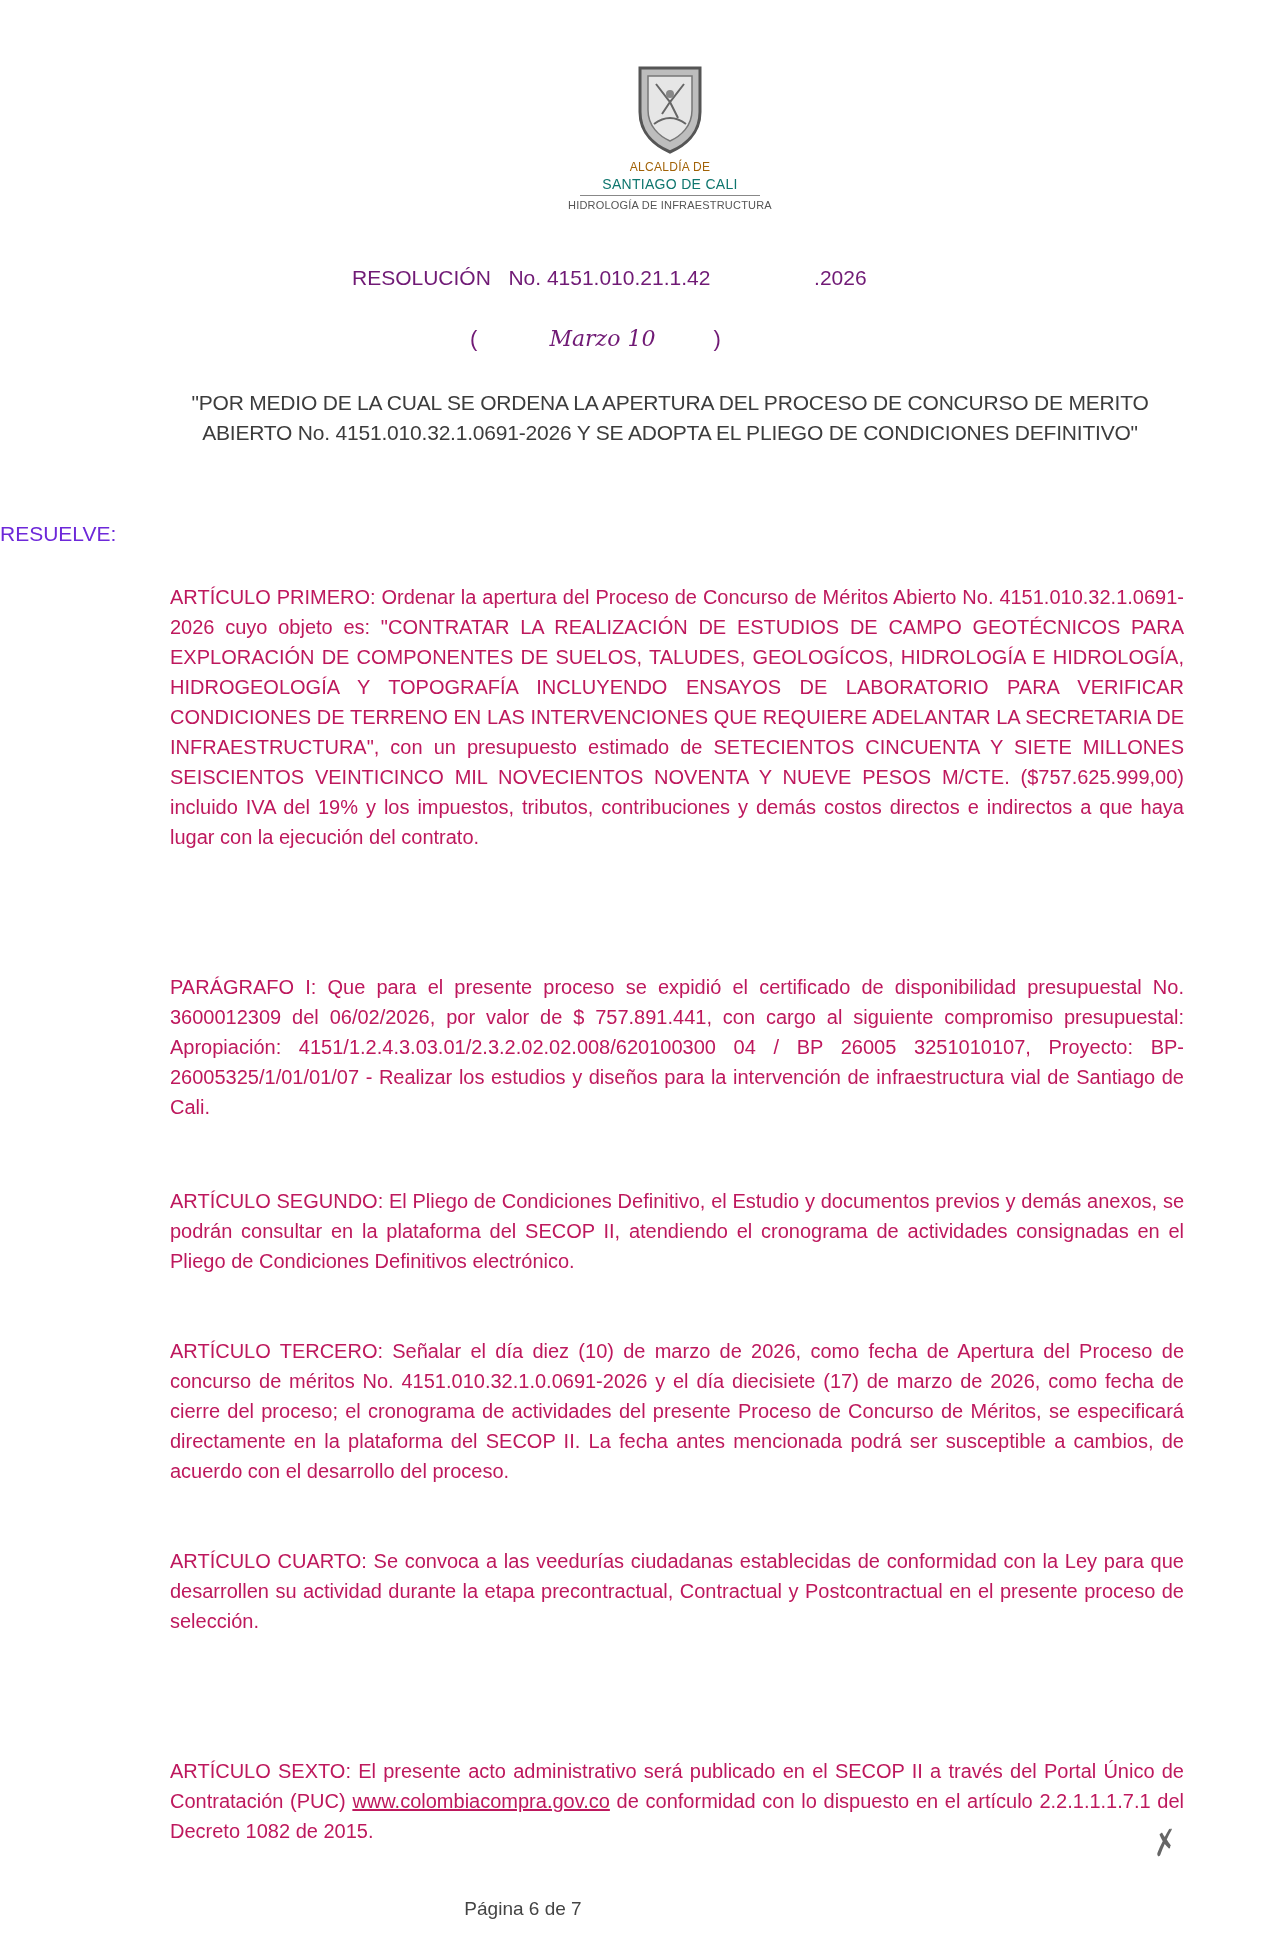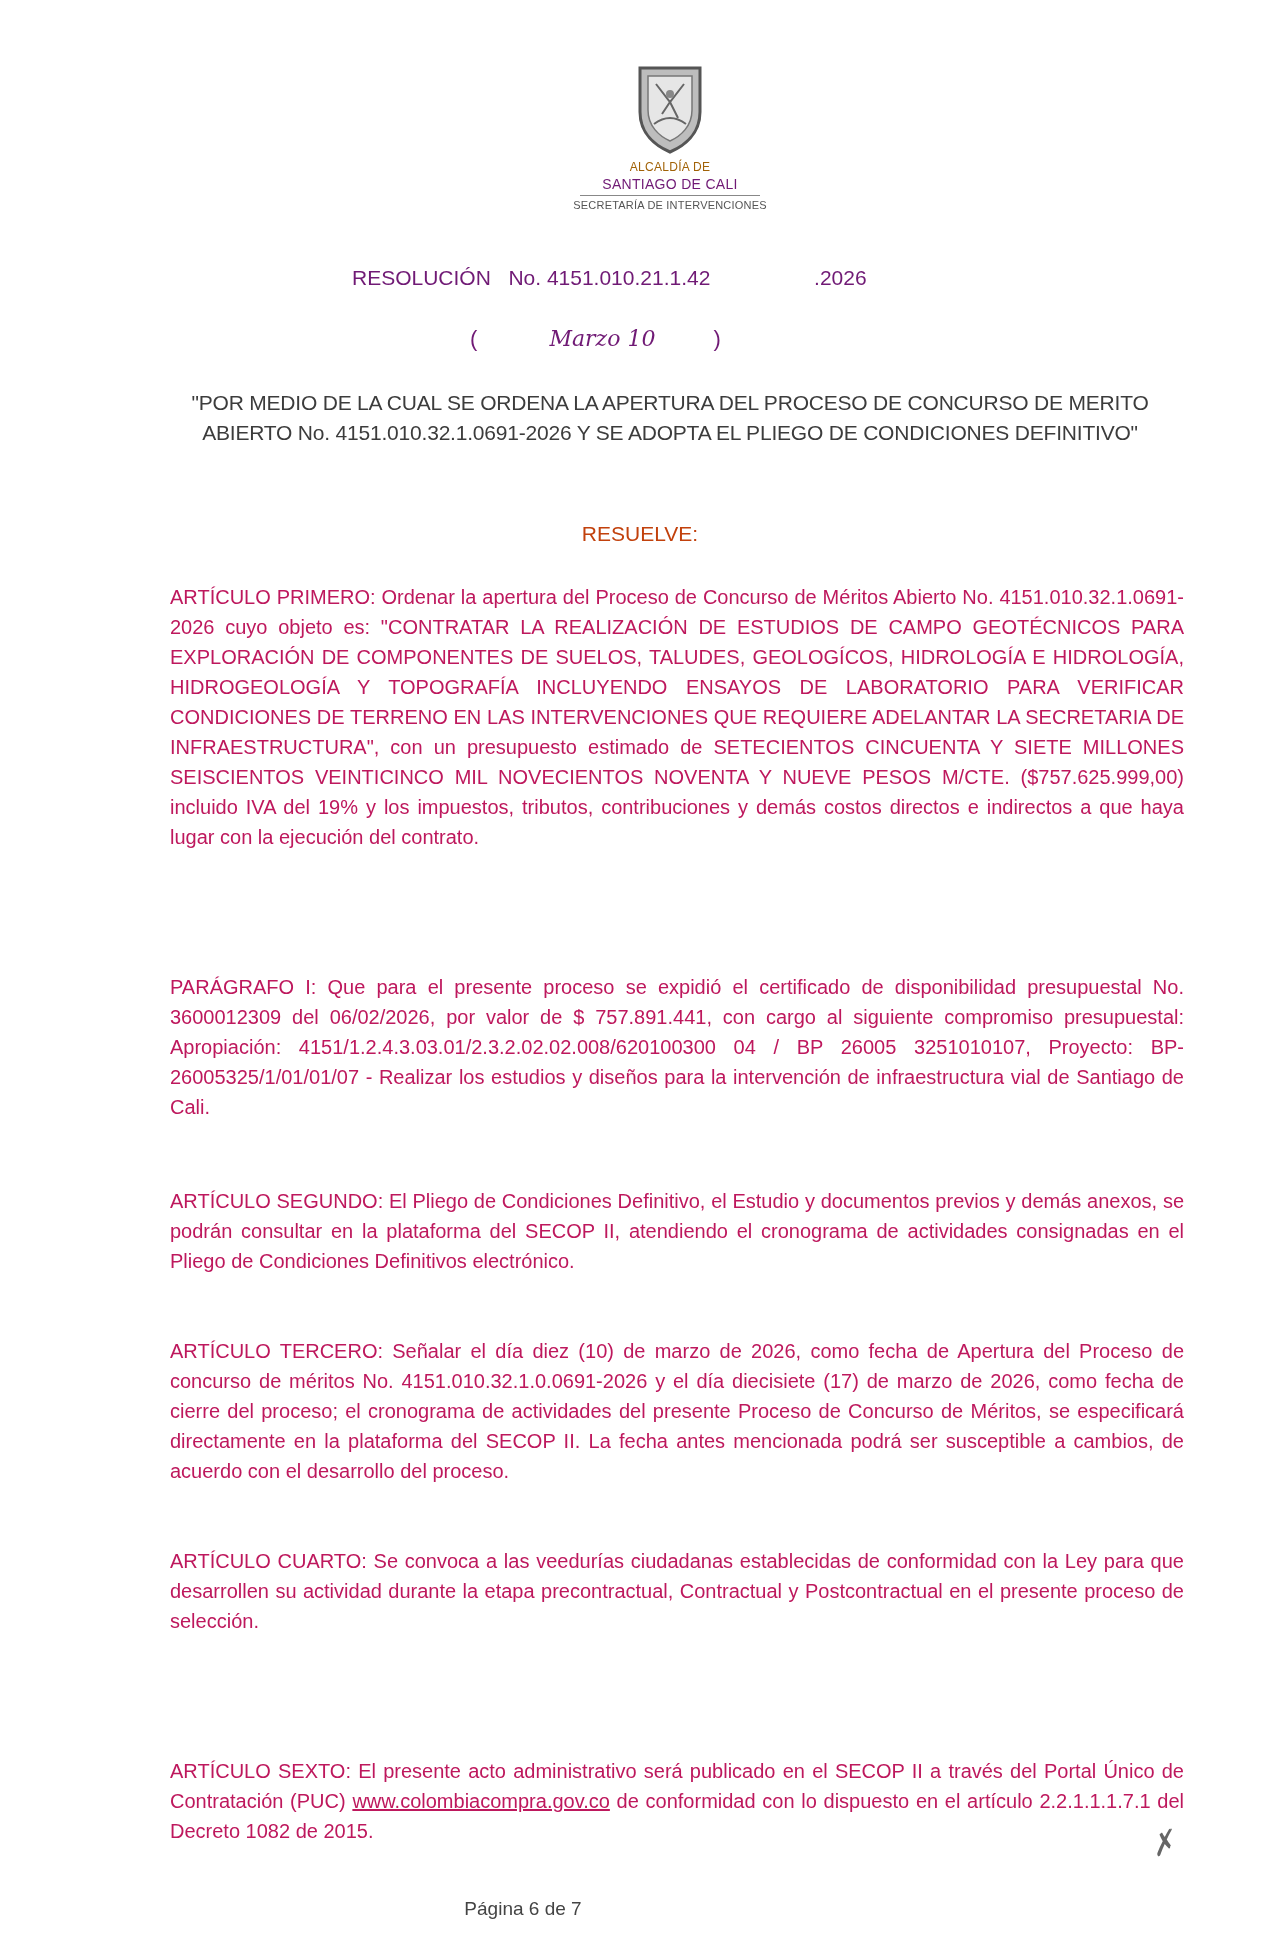--- a/index.html
+++ b/index.html
@@ -4,34 +4,34 @@
   <style>
     html, body { margin: 0; padding: 0; background: #ffffff; }
     body {
       width: 1280px; height: 1951px; position: relative; overflow: hidden;
       font-family: "Liberation Sans", sans-serif; color: #3a3a3a;
     }
     .page { position: absolute; left: 0; top: 0; width: 1280px; height: 1951px; filter: blur(0.5px); }
     .logo-block { position: absolute; left: 540px; top: 62px; width: 260px; text-align: center; }
     .shield { width: 72px; height: 92px; margin: 0 auto; }
     .org1 { font-size: 12px; margin-top: 6px; letter-spacing: 0.3px; color: #a16207; }
-    .org2 { font-size: 14px; margin-top: 2px; letter-spacing: 0.3px; color: #701a75; }
+    .org2 { font-size: 14px; margin-top: 2px; letter-spacing: 0.3px; color: #0f766e; }
     .org-rule { width: 180px; height: 1px; background: #888; margin: 3px auto 3px; }
     .org3 { font-size: 11px; letter-spacing: 0.2px; color: #555; }
 
     .res-line { position: absolute; top: 266px; left: 352px; font-size: 21px; color: #701a75; white-space: nowrap; }
     .res-line .gap { display: inline-block; width: 92px; }
     .date-line { position: absolute; top: 326px; left: 470px; font-size: 22px; color: #701a75; white-space: nowrap; }
     .date-line .hand { font-family: "DejaVu Serif", serif; font-style: italic; display: inline-block; margin: 0 52px 0 66px; font-size: 22px; }
 
     .title {
       position: absolute; top: 388px; left: 190px; width: 960px; text-align: center;
       font-size: 21px; line-height: 30px; color: #3c3c3c; letter-spacing: -0.2px;
     }
-    .resuelve { position: absolute; top: 522px; left: 0; width: 1280px; text-align: center; font-size: 21px; color: #c2410c; }
+    .resuelve { position: absolute; top: 522px; left: 0; width: 1280px; font-size: 21px; color: #6d28d9; }
 
     .body-text {
       position: absolute; left: 170px; width: 1014px;
       font-size: 20px; line-height: 30px; text-align: justify; color: #be185d;
     }
     .p1 { top: 582px; }
     .p2 { top: 972px; }
     .p3 { top: 1186px; }
     .p4 { top: 1336px; }
     .p5 { top: 1546px; }
@@ -51,21 +51,21 @@
       <svg width="72" height="92" viewBox="0 0 72 92">
         <path d="M6 6 H66 V50 C66 72 50 84 36 90 C22 84 6 72 6 50 Z" fill="#bdbdbd" stroke="#555" stroke-width="3"></path>
         <path d="M14 14 H58 V48 C58 64 47 74 36 79 C25 74 14 64 14 48 Z" fill="#e6e6e6" stroke="#777" stroke-width="1.5"></path>
         <path d="M22 22 L36 40 L50 22 M28 52 L36 40 L44 56 M20 62 Q36 50 52 62" fill="none" stroke="#666" stroke-width="2"></path>
         <circle cx="36" cy="32" r="4" fill="#888"></circle>
       </svg>
     </div>
     <div class="org1">ALCALDÍA DE</div>
     <div class="org2">SANTIAGO DE CALI</div>
     <div class="org-rule"></div>
-    <div class="org3">SECRETARÍA DE INTERVENCIONES</div>
+    <div class="org3">HIDROLOGÍA DE INFRAESTRUCTURA</div>
   </div>
 
   <div class="res-line">
     <span>RESOLUCIÓN</span>&nbsp;&nbsp;
     <span>No. 4151.010.21.1.42</span>
     <span class="gap"></span>
     <span>.2026</span>
   </div>
 
   <div class="date-line">

